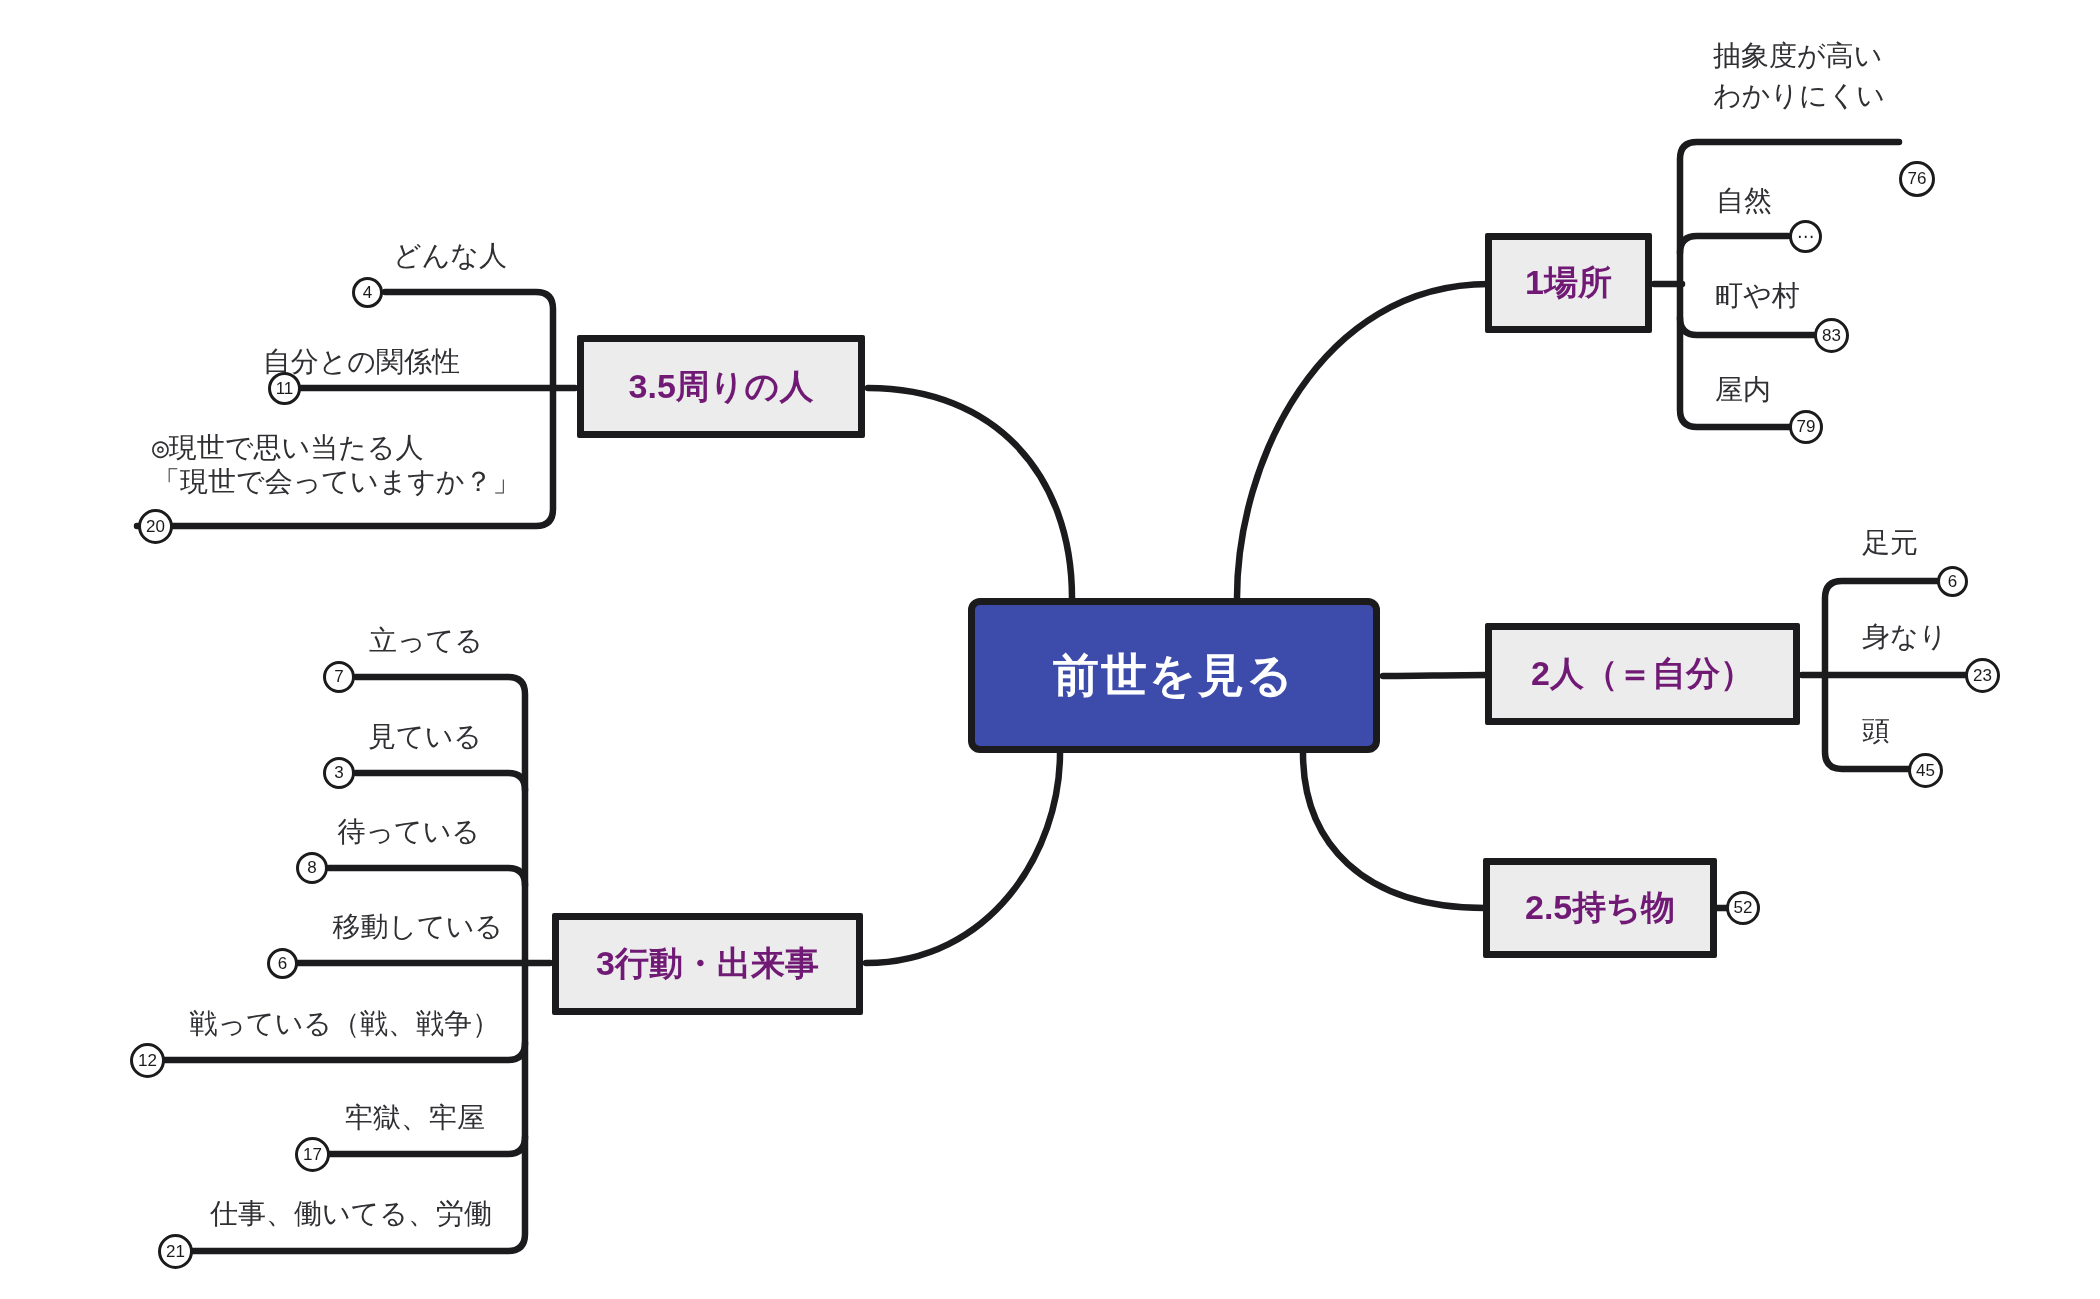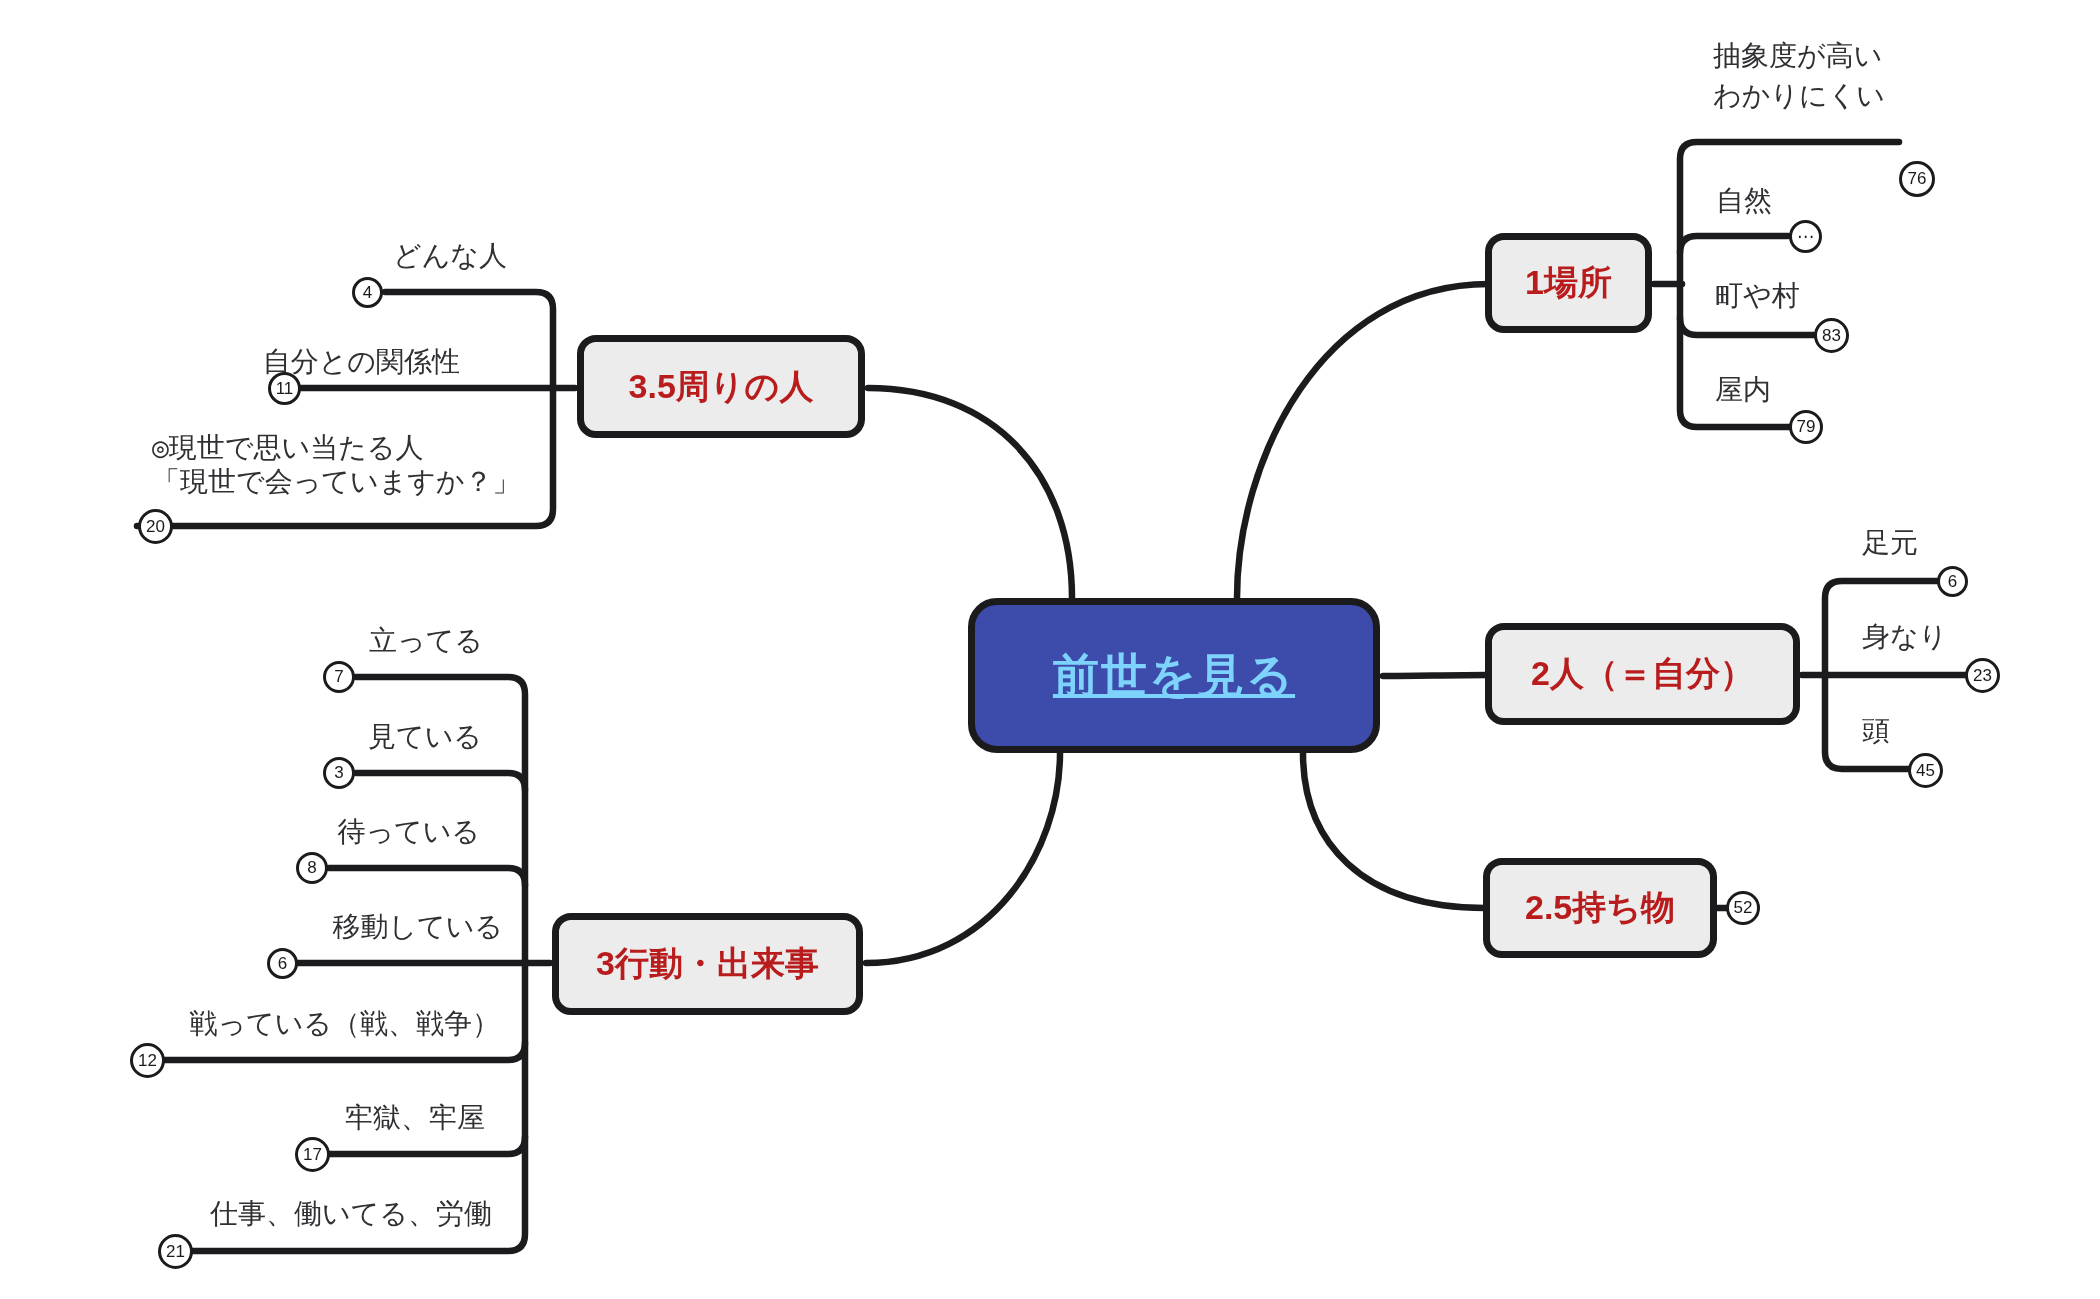--- a/index.html
+++ b/index.html
@@ -11,33 +11,32 @@
     font-family:"Liberation Sans","DejaVu Sans",sans-serif;
   }
   .links{position:absolute;left:0;top:0;}
   .links path{fill:none;stroke:#1b1b1d;stroke-width:6.5;stroke-linecap:round;stroke-linejoin:round;}
   .links path.frame{stroke-width:6.5;}
   .node{
     position:absolute;
     box-sizing:border-box;
     background:#ececec;
     border:7px solid #1b1b1d;
-    border-radius:19px;
+    border-radius:2px;
     display:flex;align-items:center;justify-content:center;
-    color:#b91c1c;
+    color:#701a75;
     font-size:34px;font-weight:600;
     white-space:nowrap;
   }
   .node.root{
     background:#3d4caa;
-    color:#7dd3fc;
+    color:#ffffff;
     font-size:46px;
-    border-radius:29px;
+    border-radius:12px;
     letter-spacing:2px;
-    text-decoration:underline;
   }
   .leaf{
     position:absolute;
     font-size:28px;
     color:#303034;
     line-height:34px;
     white-space:pre-line;
     font-family:Liberation Mono, monospace;
   }
   .leaf.ralign{text-align:right;}

